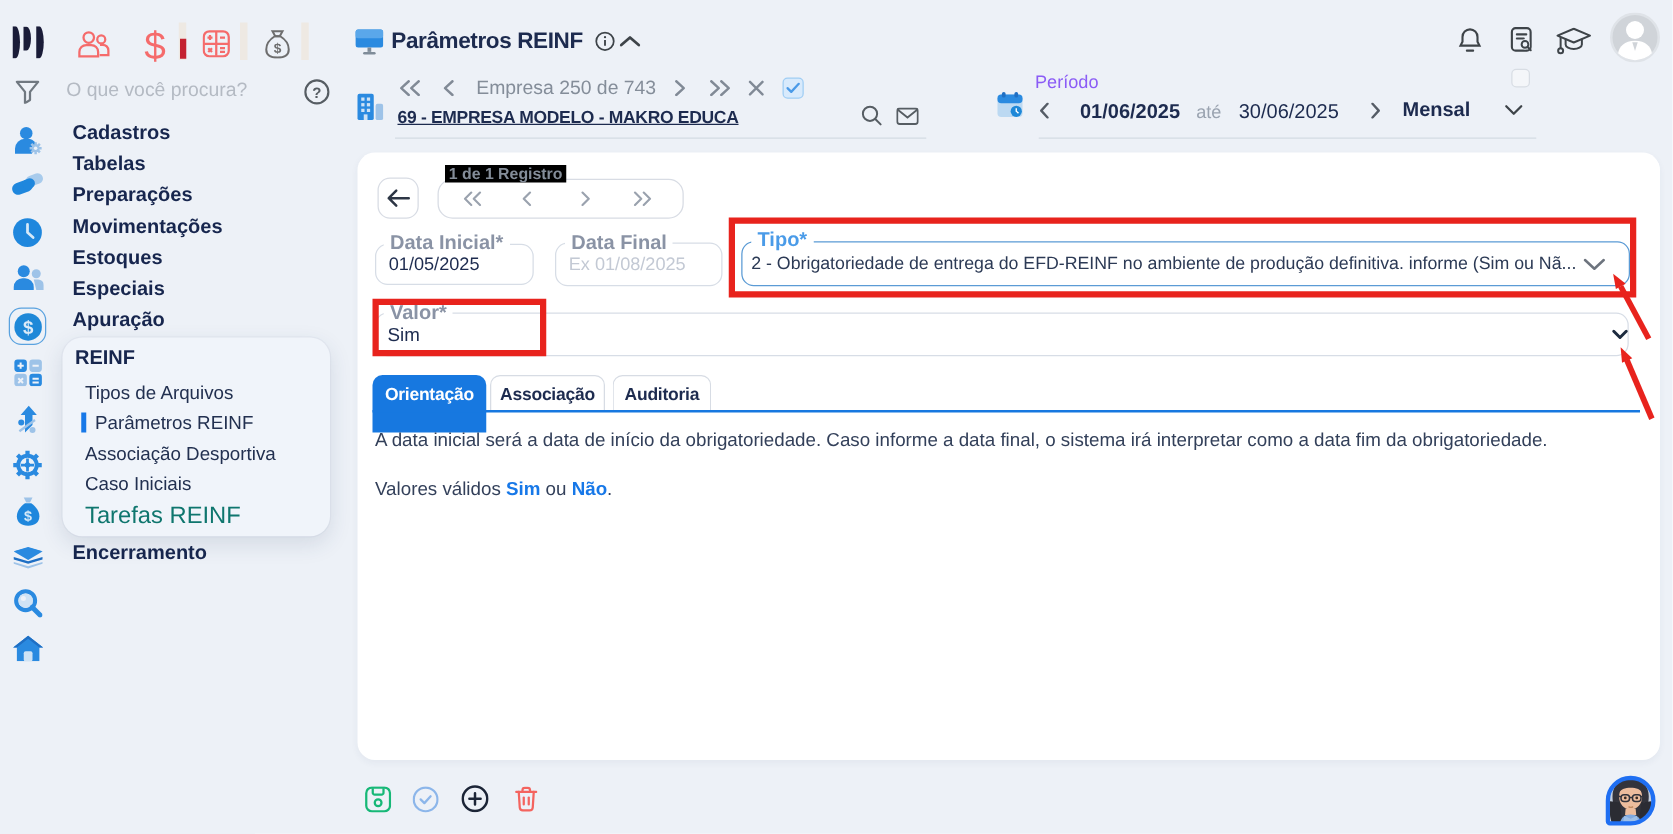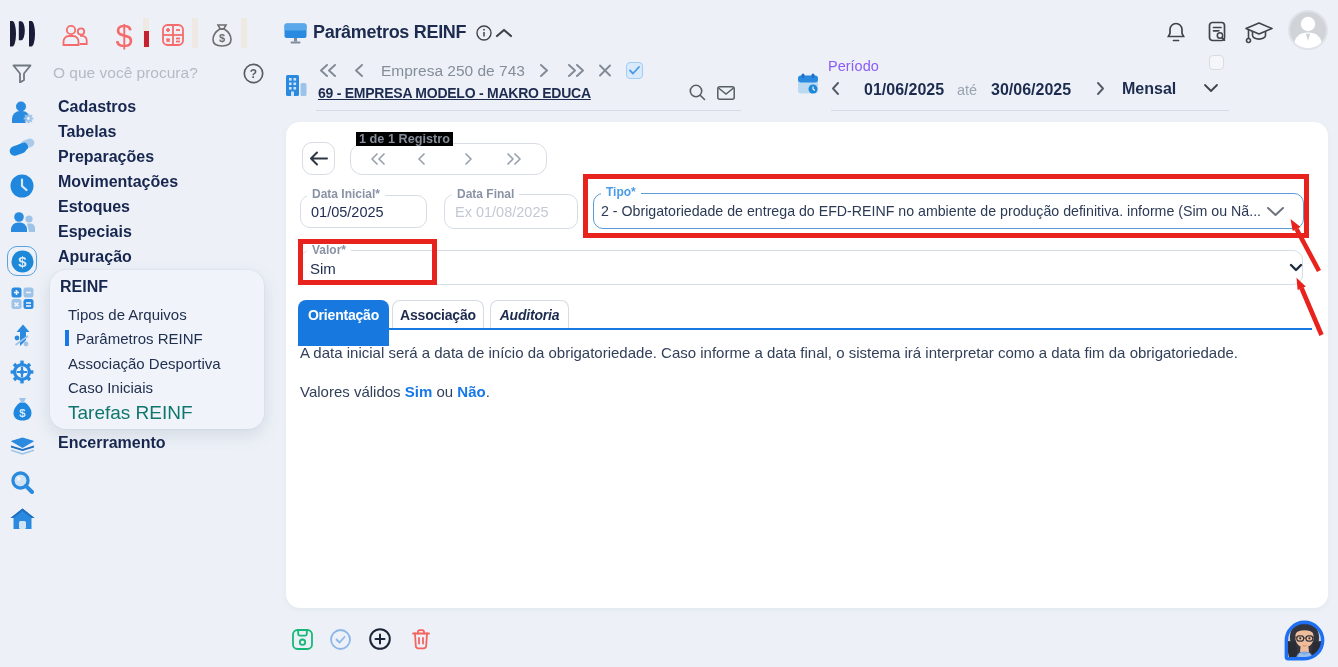--- a/index.html
+++ b/index.html
@@ -1,21 +1,21 @@
 <!DOCTYPE html>
 <html lang="pt-br"><head>
 <meta charset="utf-8">
 <title>Parâmetros REINF</title>
 <style>
   * { margin:0; padding:0; box-sizing:border-box; }
   html,body { width:1338px; height:667px; overflow:hidden; }
   body { font-family:"Liberation Sans", sans-serif; background:#edf1f7; position:relative; color:#1d2b4f; }
   .abs { position:absolute; }
   .fieldbox { position:absolute; border:1px solid #d7dde6; border-radius:10px; background:#fff; }
-  .flabel { position:absolute; font-size:12px; font-weight:bold; color:#8a93a5; background:#fff; padding:0 5px; line-height:13px; }
+  .flabel { position:absolute; font-size:16px; font-weight:bold; color:#8a93a5; background:#fff; padding:0 5px; line-height:13px; }
 </style>
 </head>
 <body>
 
 <div id="topbar"></div>
 
 <svg class="abs" style="left:10px;top:20.5px;" width="26" height="26" viewBox="0 0 26 26">
   <path d="M0 0 h2.4 a3.6 12.75 0 0 1 0 25.5 H0 z" fill="#1a1c38"></path>
   <path d="M8.8 0.3 h2.4 a3.6 9.5 0 0 1 0 19 H8.8 z" fill="#1a1c38"></path>
   <path d="M19 0 h2.4 a3.6 12.75 0 0 1 0 25.5 H19 z" fill="#1a1c38"></path>
@@ -283,21 +283,21 @@
   <rect x="14.5" y="0.5" width="3" height="4.5" rx="1.5" fill="#1f6fc4"></rect>
   <circle cx="16" cy="16" r="4.5" fill="#1e88d8"></circle>
   <path d="M16 13.5 V16 l1.8 1.5" stroke="#fff" stroke-width="1.1" fill="none"></path>
 </svg>
 <div class="abs" style="left:828px;top:58px;font-size:14.5px;color:#8b5cf6;">Período</div>
 <svg class="abs" style="left:831px;top:82px;" width="9" height="13" viewBox="0 0 9 13">
     <path d="M7 1 L2 6.5 L7 12" fill="none" stroke="#555c66" stroke-width="1.9" stroke-linecap="round" stroke-linejoin="round"></path>
   </svg>
 <div class="abs" style="left:864px;top:81px;font-size:16px;font-weight:bold;color:#1d2b4f;">01/06/2025</div>
 <div class="abs" style="left:957px;top:82px;font-size:14.5px;color:#9aa3b0;">até</div>
-<div class="abs" style="left:991px;top:81px;font-size:16px;font-weight:bold;color:#1d2b4f;">30/06/2025</div>
+<div class="abs" style="left:991px;top:81px;font-size:16px;font-weight:normal;color:#1d2b4f;">30/06/2025</div>
 <svg class="abs" style="left:1096px;top:82px;" width="9" height="13" viewBox="0 0 9 13">
     <path d="M2 1 L7 6.5 L2 12" fill="none" stroke="#555c66" stroke-width="1.9" stroke-linecap="round" stroke-linejoin="round"></path>
   </svg>
 <div class="abs" style="left:1122px;top:80px;font-size:16px;font-weight:bold;color:#1d2b4f;">Mensal</div>
 <svg class="abs" style="left:1203px;top:83px;" width="16" height="10" viewBox="0 0 16 10">
   <path d="M2 2 L8 8 L14 2" fill="none" stroke="#3e4449" stroke-width="1.8" stroke-linecap="round" stroke-linejoin="round"></path>
 </svg>
 <div class="abs" style="left:1209px;top:55px;width:15px;height:15px;background:#f4f6f9;border:1px solid #d8dde4;border-radius:4px;"></div>
 
 <div class="abs" style="left:286px;top:122px;width:1042px;height:486px;background:#fff;border-radius:14px;box-shadow:0 2px 6px rgba(30,50,90,.05);"></div>
@@ -338,21 +338,21 @@
 
 <div class="fieldbox" style="left:300px;top:250px;width:1003px;height:35px;"></div>
 <div class="flabel" style="left:307px;top:244px;">Valor*</div>
 <div class="abs" style="left:310px;top:260px;font-size:15px;color:#1d2b4f;">Sim</div>
 <svg class="abs" style="left:1289px;top:263px;" width="14" height="9" viewBox="0 0 14 9">
   <path d="M2 2 L7 7 L12 2" fill="none" stroke="#1d2b3f" stroke-width="2.4" stroke-linecap="round" stroke-linejoin="round"></path>
 </svg>
 
 <div class="abs" style="left:298px;top:300px;width:91px;height:46px;background:#1778e0;border-radius:8px 8px 0 0;color:#fff;font-weight:bold;font-size:14px;letter-spacing:-0.2px;text-align:center;line-height:30px;">Orientação</div>
 <div class="abs" style="left:392px;top:300px;width:92px;height:29px;border:1px solid #d7dce4;border-bottom:none;border-radius:8px 8px 0 0;color:#1d2b4f;font-weight:bold;font-size:14px;letter-spacing:-0.2px;text-align:center;line-height:29px;">Associação</div>
-<div class="abs" style="left:490px;top:300px;width:79px;height:29px;border:1px solid #d7dce4;border-bottom:none;border-radius:8px 8px 0 0;color:#1d2b4f;font-weight:bold;font-size:14px;letter-spacing:-0.2px;text-align:center;line-height:29px;font-style:italic;">Auditoria</div>
+<div class="abs" style="left:490px;top:300px;width:79px;height:29px;border:1px solid #d7dce4;border-bottom:none;border-radius:8px 8px 0 0;color:#1d2b4f;font-weight:bold;font-size:14px;letter-spacing:-0.2px;text-align:center;line-height:29px;">Auditoria</div>
 <div class="abs" style="left:298px;top:328px;width:1014px;height:2px;background:#1778e0;"></div>
 
 <div class="abs" style="left:300px;top:344px;font-size:15px;color:#33405a;">A data inicial será a data de início da obrigatoriedade. Caso informe a data final, o sistema irá interpretar como a data fim da obrigatoriedade.</div>
 <div class="abs" style="left:300px;top:383px;font-size:15px;color:#33405a;">Valores válidos <span style="color:#1778e8;font-weight:bold;">Sim</span> ou <span style="color:#1778e8;font-weight:bold;">Não</span>.</div>
 </div>
 
 <svg class="abs" style="left:292px;top:629px;" width="21" height="21" viewBox="0 0 21 21">
   <g fill="none" stroke="#17b877" stroke-width="1.8">
     <rect x="1" y="1" width="19" height="19" rx="4.5"></rect>
     <path d="M6.2 1.5 v3.6 a1.6 1.6 0 0 0 1.6 1.6 h5.4 a1.6 1.6 0 0 0 1.6-1.6 V1.5"></path>

